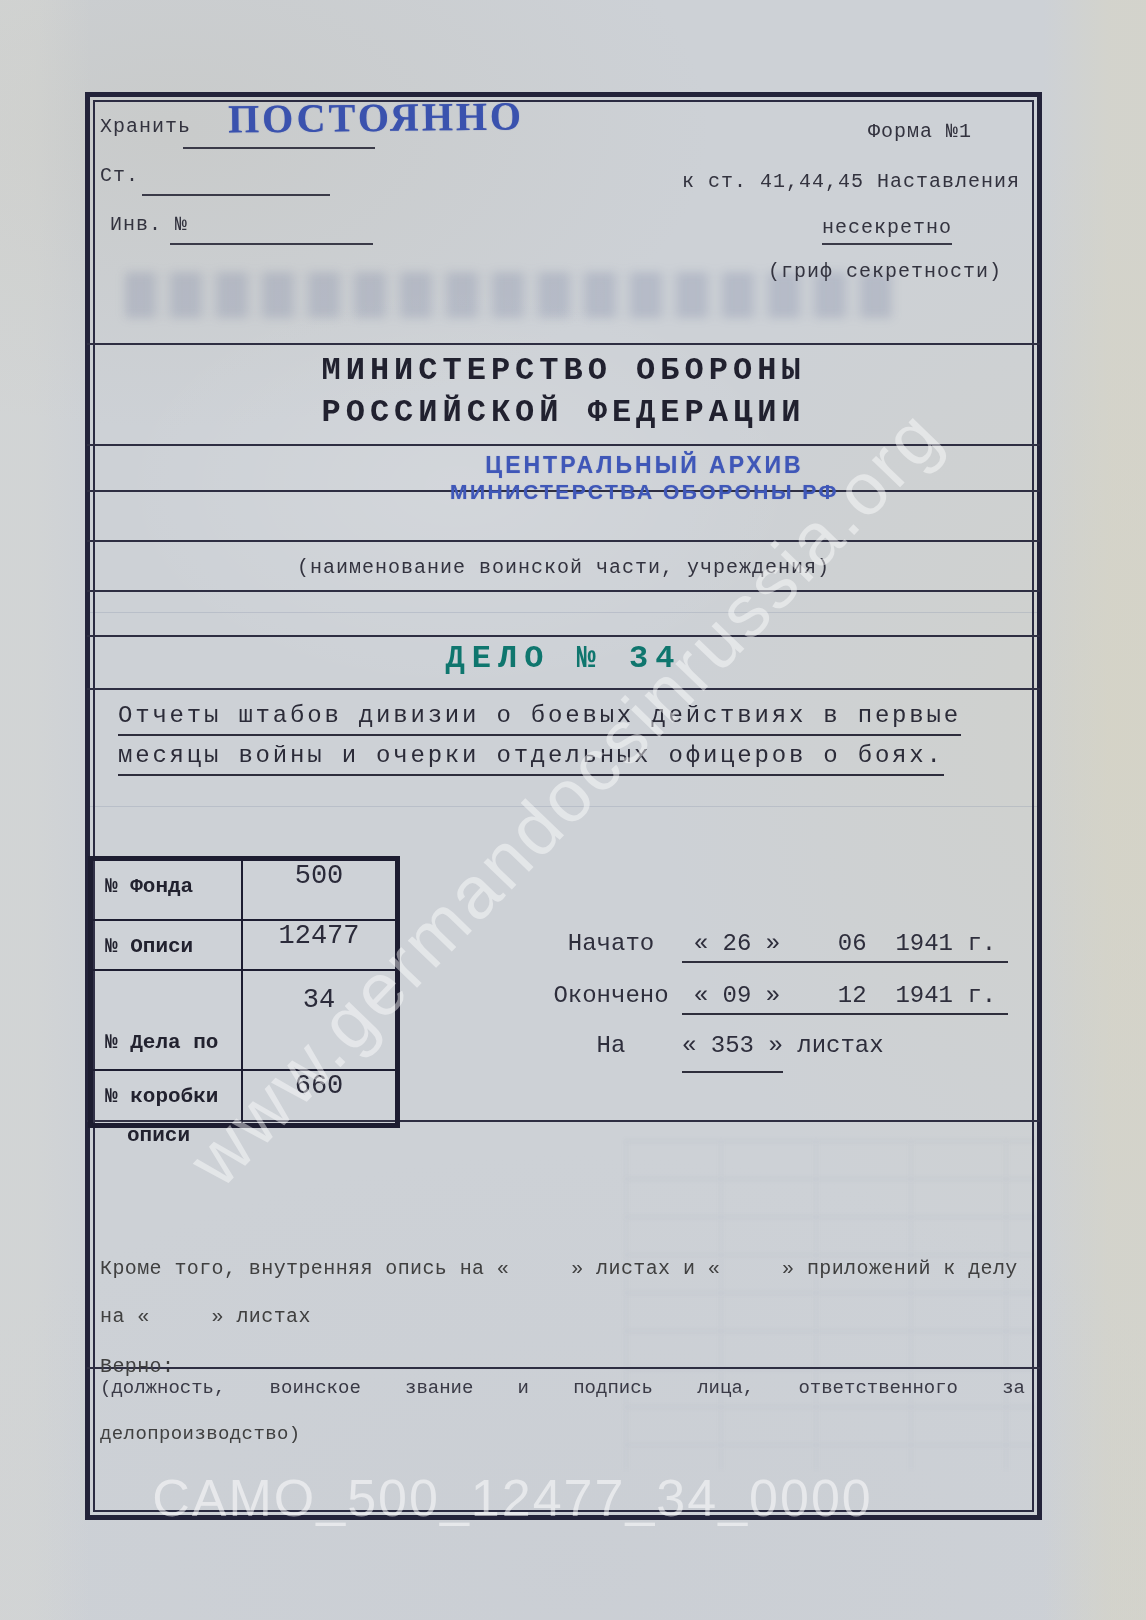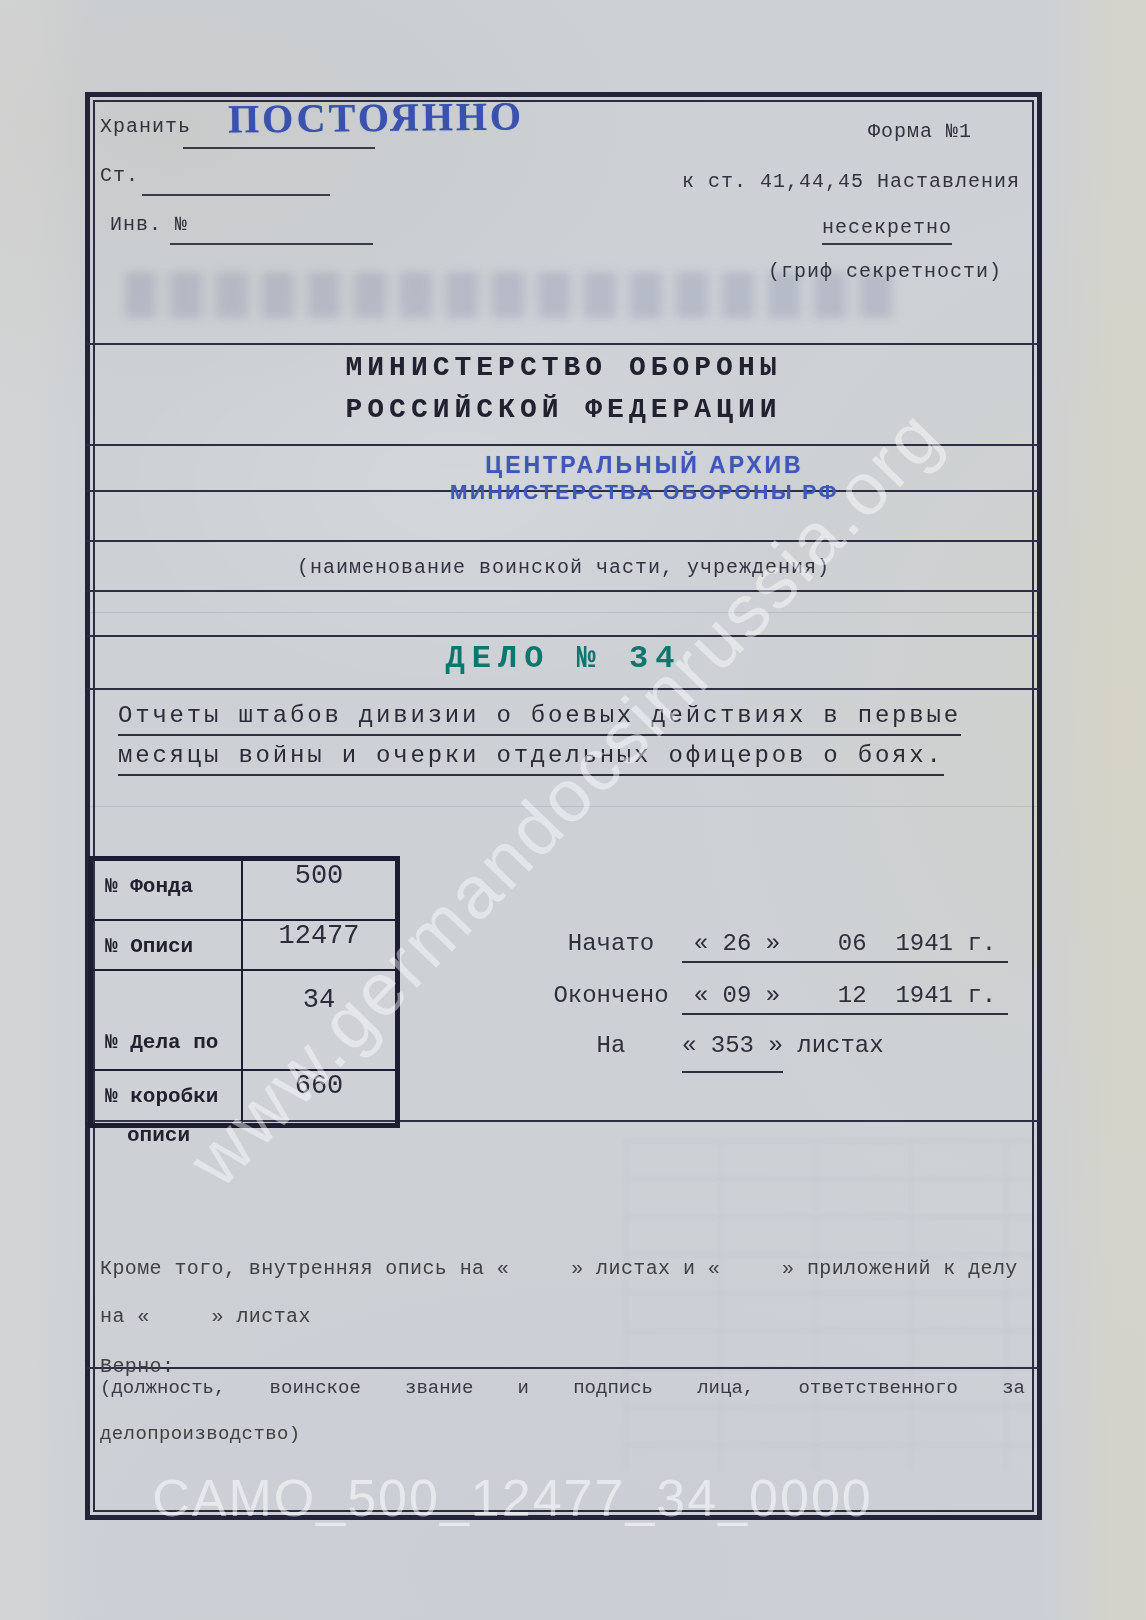--- a/index.html
+++ b/index.html
@@ -28,21 +28,21 @@
   .stamp-big{
     position:absolute;font-family:"Liberation Serif","DejaVu Serif",serif;
     font-weight:bold;font-size:40px;letter-spacing:3px;color:#3a52ae;
     transform:rotate(-.6deg);text-shadow:0 0 1px rgba(58,82,174,.6);
   }
   .stamp-arch{
     position:absolute;left:85px;width:1119px;text-align:center;
     font-family:"Liberation Sans","DejaVu Sans",sans-serif;font-weight:bold;
     color:#3f57b8;text-shadow:0 0 1px rgba(63,87,184,.5);
   }
-  .ministry{position:absolute;font-weight:bold;font-size:28px;letter-spacing:5px;color:#21212f;}
+  .ministry{position:absolute;font-weight:bold;font-size:32px;letter-spacing:5px;color:#21212f;}
   .delo{position:absolute;font-weight:bold;font-size:32px;letter-spacing:7px;color:#0f766e;}
   .desc{position:absolute;font-size:24px;letter-spacing:2.8px;color:#2b2b38;
     border-bottom:2px solid #2d2d3c;padding-bottom:5px;white-space:pre;}
   
   .reg-table{
     position:absolute;left:88px;top:856px;width:302px;
     border:5px solid #1d1d31;display:grid;grid-template-columns:150px 1fr;
     grid-template-rows:60px 50px 100px 52px;background:rgba(255,255,255,.03);
   }
   .reg-table .tl{border-right:2px solid #1d1d31;border-bottom:2px solid #1d1d31;

